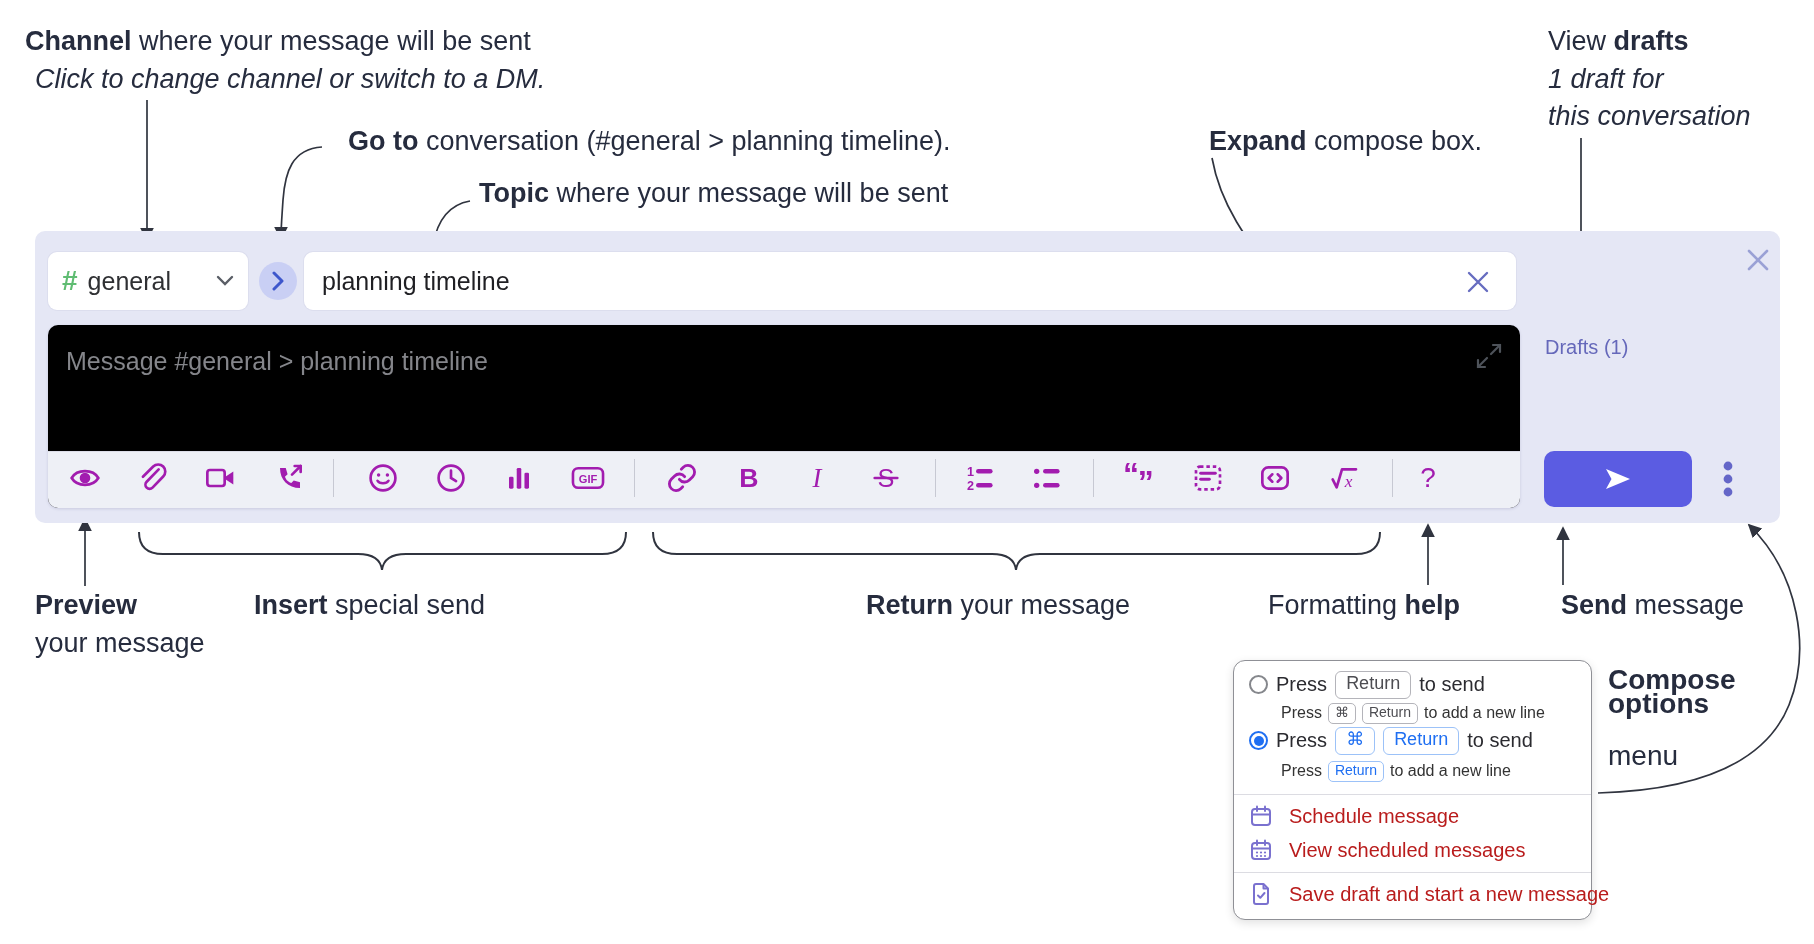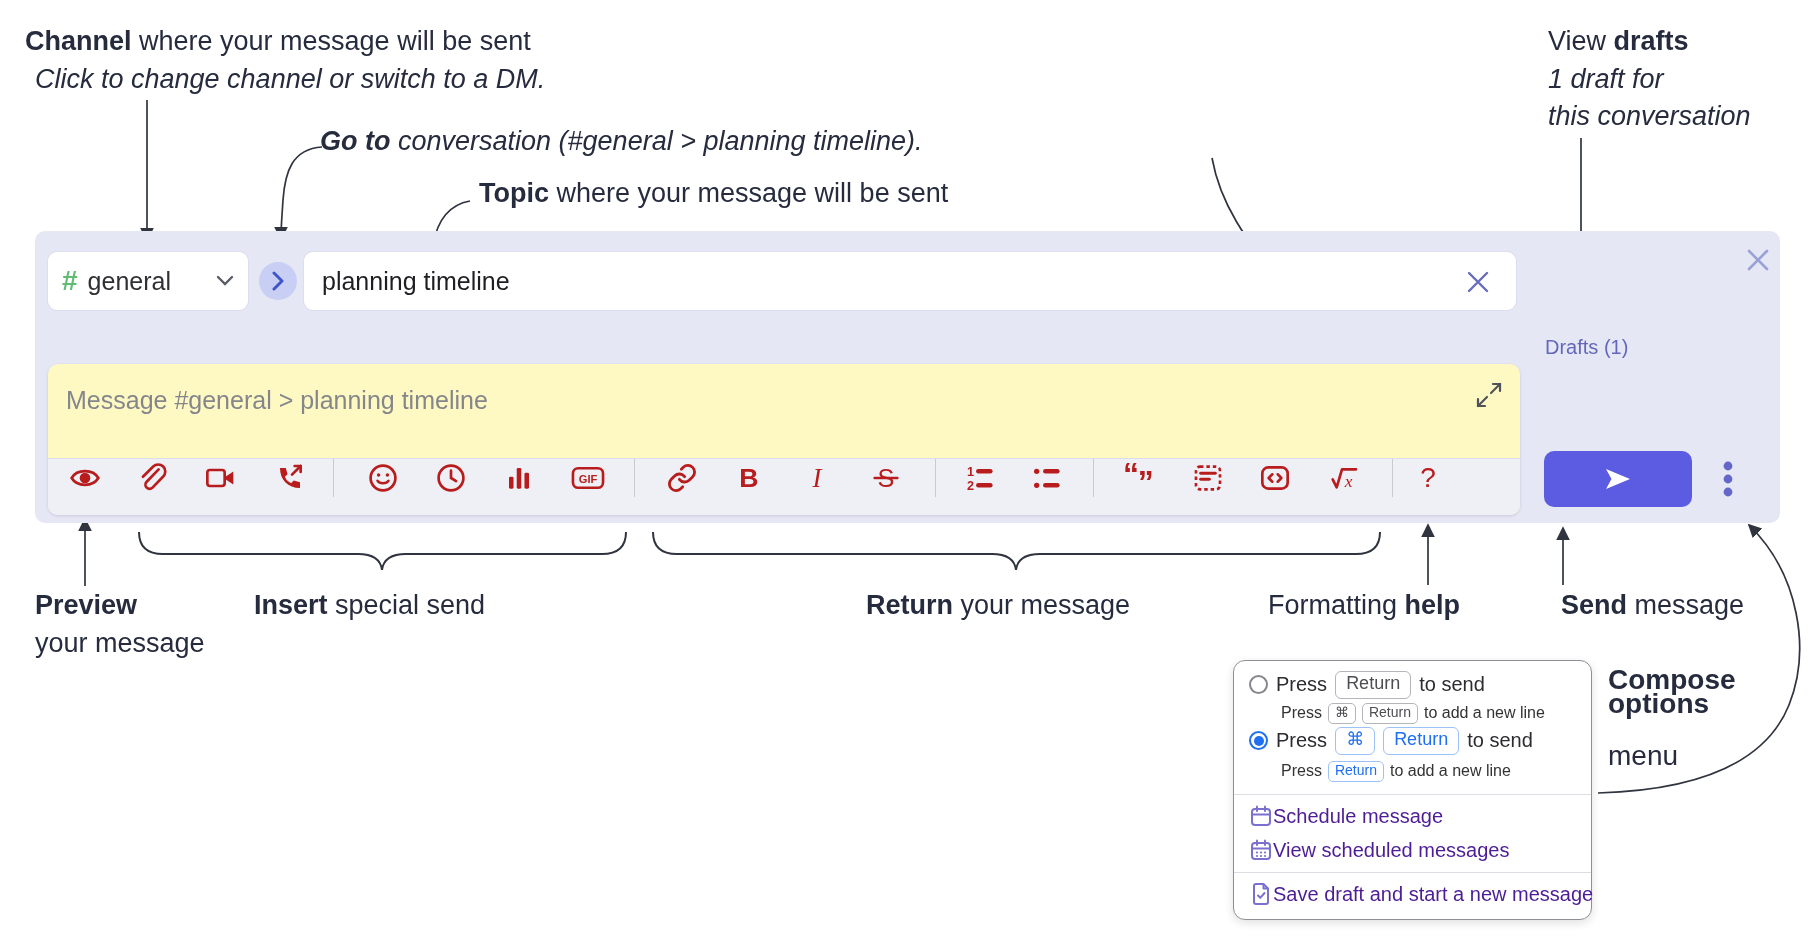--- a/index.html
+++ b/index.html
@@ -21,28 +21,28 @@
   .goto-btn{position:absolute;left:259px;top:262px;width:38px;height:38px;border-radius:50%;
             background:#c9cff4;border:none;display:flex;align-items:center;justify-content:center;cursor:pointer;}
   .topic-input{position:absolute;left:304px;top:252px;width:1212px;height:58px;background:#fff;
                border:none;border-radius:9px;box-shadow:0 0 0 1px rgba(60,60,110,0.05);
                font-family:"Liberation Sans",sans-serif;font-size:25px;color:#1f1f23;
                padding:0 60px 0 18px;box-sizing:border-box;}
   .clear-x{position:absolute;left:1462px;top:266px;width:32px;height:32px;border:none;background:none;
            cursor:pointer;padding:0;}
   .close-x{position:absolute;left:1741px;top:243px;width:34px;height:34px;border:none;background:none;
            cursor:pointer;padding:0;}
-  .msgbox{position:absolute;left:48px;top:325px;width:1472px;height:151px;background:#fef9c3;
-          border-radius:10px;box-shadow:0 1px 3px rgba(70,70,120,0.18);margin-top:39px;}
+  .msgbox{position:absolute;left:48px;top:325px;width:1472px;height:183px;background:#000000;
+          border-radius:10px;box-shadow:0 1px 3px rgba(70,70,120,0.18);}
   .placeholder{position:absolute;left:18px;top:22px;font-size:25px;color:#85868b;}
   .expand-btn{position:absolute;right:16px;top:16px;width:30px;height:30px;border:none;background:none;cursor:pointer;padding:0;}
   .toolbar{position:absolute;left:0;bottom:0;width:100%;height:57px;background:#eef0f6;
            border-top:1px solid #dcdde8;border-radius:0 0 10px 10px;box-sizing:border-box;}
   .tb{position:absolute;top:456px;width:44px;height:44px;border:none;background:none;padding:0;
-      display:flex;align-items:center;justify-content:center;cursor:pointer;color:#b91c1c;}
+      display:flex;align-items:center;justify-content:center;cursor:pointer;color:#a21caf;}
   .tb-div{position:absolute;top:459px;width:1px;height:38px;background:#c7c9d3;}
   .drafts-link{position:absolute;left:1545px;top:336px;font-size:20px;color:#6568ba;cursor:pointer;
                background:none;border:none;padding:0;font-family:"Liberation Sans",sans-serif;}
   .send-btn{position:absolute;left:1544px;top:451px;width:148px;height:56px;background:#5b5ce2;
             border:none;border-radius:10px;display:flex;align-items:center;justify-content:center;cursor:pointer;}
   .kebab{position:absolute;left:1710px;top:456px;width:36px;height:46px;border:none;background:none;cursor:pointer;padding:0;}
 
   
   .popup{position:absolute;left:1233px;top:660px;width:357px;height:258px;background:#fff;
          border:1.5px solid #8f9096;border-radius:12px;box-shadow:0 3px 10px rgba(0,0,0,0.12);
@@ -51,21 +51,21 @@
   .psub{position:absolute;left:47px;display:flex;align-items:center;gap:6px;font-size:16px;color:#333;white-space:nowrap;}
   .key{display:inline-block;border:1.5px solid #b4b4ba;border-radius:6px;padding:1px 10px 3px;
        font-size:18px;color:#4d4d52;background:#fff;line-height:1.2;}
   .key.sm{font-size:14px;padding:0 6px 2px;border-radius:5px;}
   .key.blue{border-color:#9cc2f8;color:#1f6ff2;}
   .radio{width:19px;height:19px;border-radius:50%;border:2px solid #85878c;box-sizing:border-box;
          display:inline-block;flex:none;cursor:pointer;}
   .radio.sel{border-color:#1f6ff2;position:relative;}
   .radio.sel::after{content:"";position:absolute;left:2.5px;top:2.5px;width:10px;height:10px;border-radius:50%;background:#1f6ff2;}
   .pdiv{position:absolute;left:0;width:100%;height:1px;background:#dcdce2;}
-  .mitem{position:absolute;left:15px;display:flex;align-items:center;gap:0;cursor:pointer;white-space:nowrap;color:#4c1d95;}
+  .mitem{position:absolute;left:15px;display:flex;align-items:center;gap:16px;cursor:pointer;white-space:nowrap;color:#b91c1c;}
 </style>
 </head>
 <body>
 
 <div class="canvas">
 
   <svg class="overlay" width="1814" height="944">
     <defs>
       <marker id="ah" markerWidth="9" markerHeight="9" refX="7" refY="4" orient="auto">
         <path d="M0,0 L8,4 L0,8 Z" fill="#30343f"></path>
@@ -82,24 +82,25 @@
       <path d="M1563,585 V528" marker-end="url(#ah)"></path>
       <path d="M1598,793 C1700,790 1766,762 1789,705 C1811,650 1799,574 1749,525" marker-end="url(#ah)"></path>
       <path d="M139,532 Q139,554 163,554 L358,554 Q380,554 382,570 Q384,554 406,554 L602,554 Q626,554 626,532" stroke-width="2"></path>
       <path d="M653,532 Q653,554 677,554 L992,554 Q1014,554 1016,570 Q1018,554 1040,554 L1356,554 Q1380,554 1380,532" stroke-width="2"></path>
     </g>
   </svg>
 
   <div class="ann" style="left:25px;top:24px;"><b>Channel</b><span> where your message will be sent</span></div>
   <div class="ann it" style="left:35px;top:62px;">Click to change channel or switch to a DM.</div>
 
-  <div class="ann" style="left:320px;top:124px;font-style:italic;"><b>Go to</b><span> conversation (#general &gt; planning timeline).</span></div>
+  <div class="ann" style="left:348px;top:124px;"><b>Go to</b><span> conversation (#general &gt; planning timeline).</span></div>
 
   <div class="ann" style="left:479px;top:176px;"><b>Topic</b><span> where your message will be sent</span></div>
 
+  <div class="ann" style="left:1209px;top:124px;"><b>Expand</b><span> compose box.</span></div>
 
   <div class="ann" style="left:1548px;top:24px;"><span>View </span><b>drafts</b></div>
   <div class="ann it" style="left:1548px;top:62px;">1 draft for</div>
   <div class="ann it" style="left:1548px;top:99px;">this conversation</div>
 
   <div class="panel"></div>
 
   <div class="pill">
     <span class="hash">#</span>
     <span class="pill-label">general</span>

